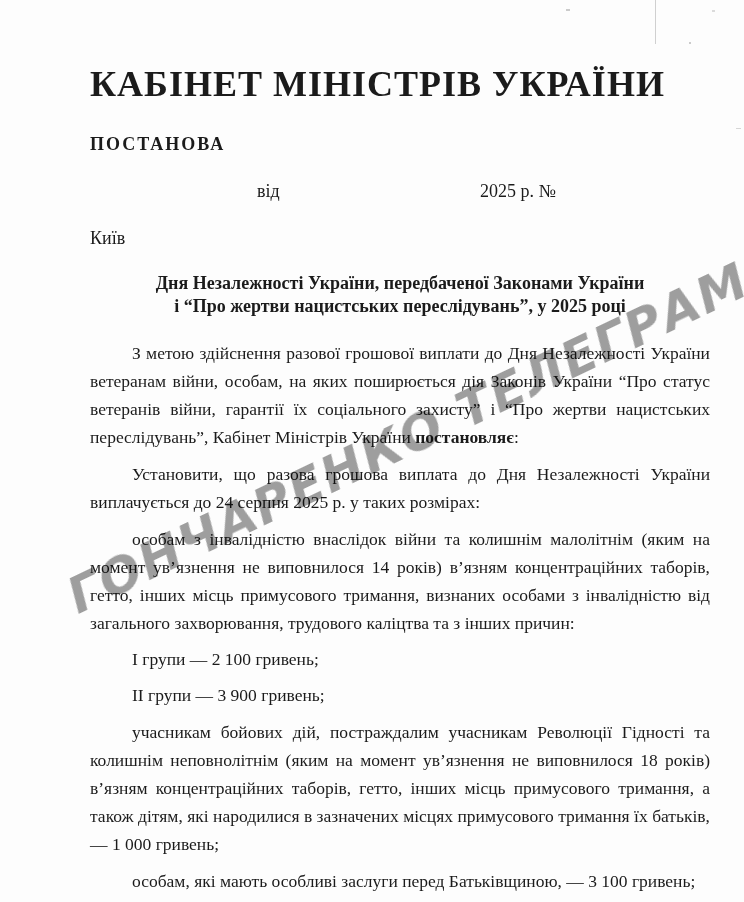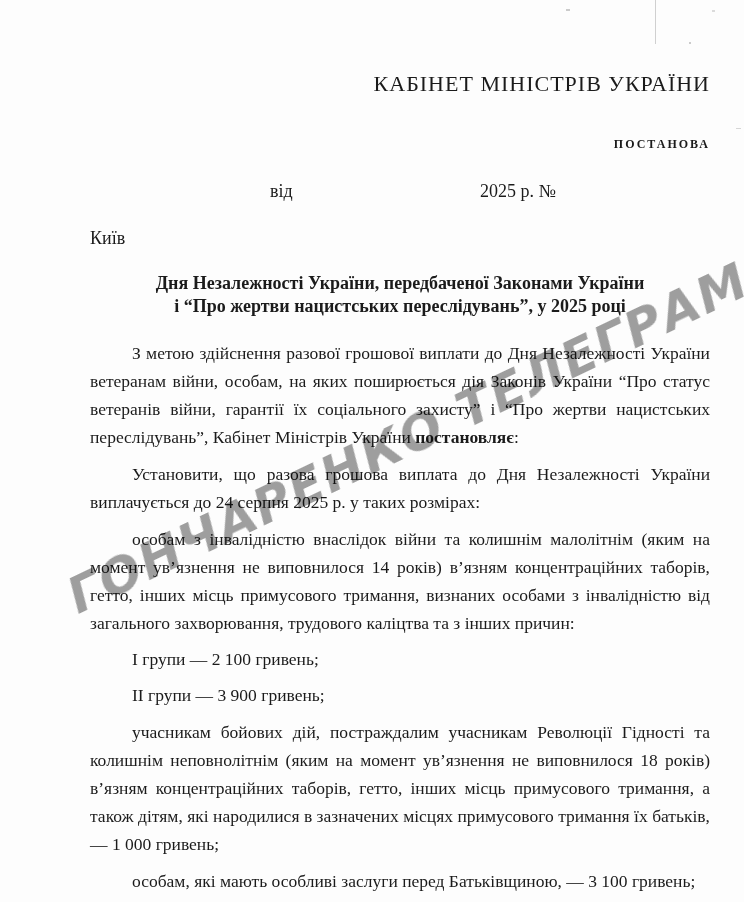--- a/index.html
+++ b/index.html
@@ -16,42 +16,42 @@
     width:744px;height:902px;
     padding-top:70px;
     box-sizing:border-box;
   }
   .content{
     position:relative;
     margin-left:90px;
     width:620px;
   }
   .org-title{
-    font-size:22px;
-    font-weight:normal;
+    font-size:36px;
+    font-weight:bold;
     letter-spacing:1px;
-    text-align:right;
+    text-align:left;
     line-height:28px;
   }
   .doc-type{
     margin-top:36px;
-    font-size:12px;
+    font-size:18px;
     font-weight:bold;
     letter-spacing:2px;
-    text-align:right;
+    text-align:left;
     line-height:20px;
   }
   .date-row{
     position:relative;
     margin-top:26px;
     height:22px;
     font-size:18px;
     line-height:22px;
   }
-  .date-prefix{position:absolute;left:180px;top:0;}
+  .date-prefix{position:absolute;left:167px;top:0;}
   .date-suffix{position:absolute;left:356px;top:0;margin-left:34px;}
   .city{
     margin-top:26px;
     font-size:18px;
     text-align:left;
     line-height:20px;
   }
   .act-title{
     margin-top:24px;
     font-size:18px;

